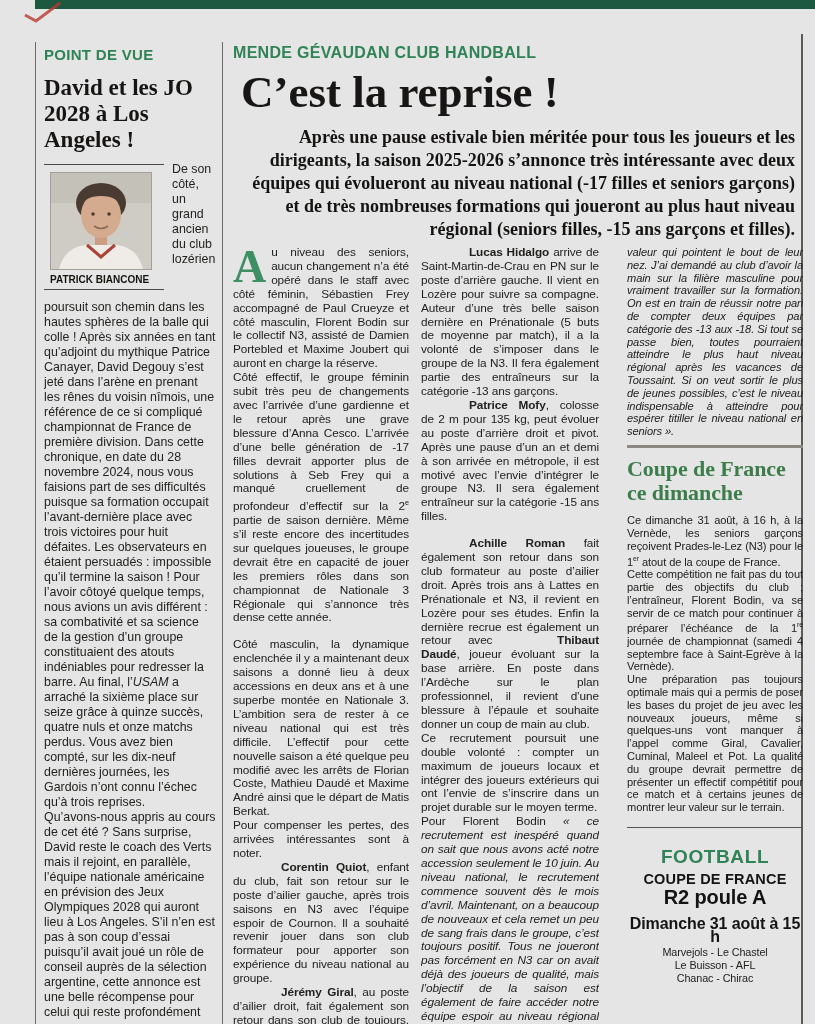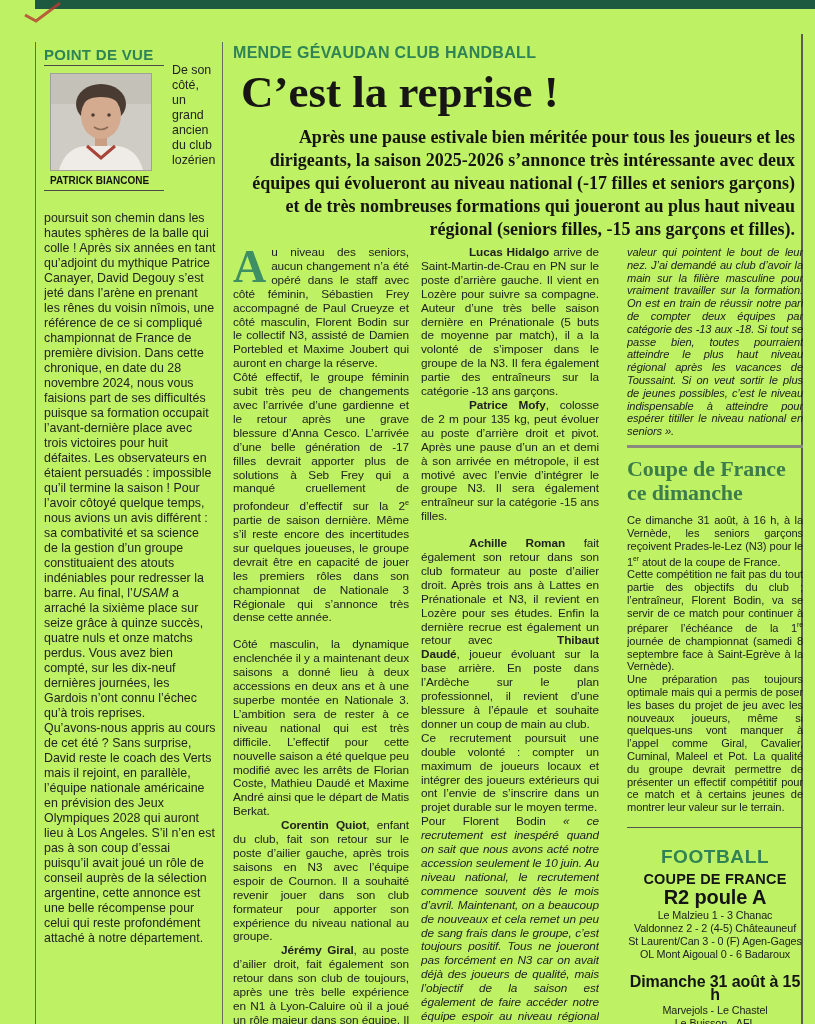--- a/index.html
+++ b/index.html
@@ -1,30 +1,30 @@
 <!DOCTYPE html>
 <html lang="fr"><head>
 <meta charset="utf-8">
 <style>
   html,body{margin:0;padding:0;}
-  .page{position:relative;width:815px;height:1024px;background:#bef264;overflow:hidden;
+  .page{position:relative;width:815px;height:1024px;background:#e5e5e5;overflow:hidden;
         font-family:"Liberation Sans",sans-serif;color:#22211f;}
   
   .topbar{position:absolute;left:35px;top:0;width:780px;height:9px;background:#1d5941;}
   .pen-mark{position:absolute;left:22px;top:0;}
   .vrule{position:absolute;width:1px;background:#6b6a64;}
   .v-left{left:35px;top:42px;height:982px;}
   .v-mid{left:222px;top:42px;height:982px;}
   .v-right{left:801px;top:34px;height:990px;width:2px;background:#5c5b55;}
 
   
   .sidebar{position:absolute;left:44px;top:46px;width:172px;height:976px;overflow:hidden;}
   .sb-kicker{color:#2f8355;font-weight:bold;font-size:15px;letter-spacing:.3px;}
   .sb-title{font-family:"Liberation Serif",serif;font-size:23px;line-height:1.12;margin:12px 0 10px;color:#171513;font-weight:bold;}
-  .sb-photobox{float:left;width:108px;margin:2px 8px 20px 0;border-top:1px solid #4a4a46;border-bottom:1px solid #4a4a46;padding:7px 6px 4px;}
+  .sb-photobox{float:left;width:108px;margin:2px 8px 10px 0;border-top:1px solid #4a4a46;border-bottom:1px solid #4a4a46;padding:7px 6px 4px;}
   .sb-photo svg{display:block;border:1px solid #a39f97;}
   .sb-caption{font-size:10px;font-weight:bold;margin-top:4px;white-space:nowrap;color:#14130f;}
   .sb-text{font-size:12.4px;line-height:15px;color:#242320;}
   .para{margin:0;}
   .space-before{margin-top:13px;}
   .b{font-weight:bold;padding-left:48px;}
   .i{font-style:italic;}
   sup{font-size:.62em;}
 
   
@@ -61,20 +61,21 @@
   <div class="topbar"></div>
   <svg class="pen-mark" width="42" height="24" viewBox="0 0 42 24">
     <path d="M3 15 L14 21 L38 3" stroke="#b63a30" stroke-width="3" fill="none" opacity="0.8"></path>
   </svg>
   <div class="vrule v-left"></div>
   <div class="vrule v-mid"></div>
   <div class="vrule v-right"></div>
 
   <aside class="sidebar">
     <div class="sb-kicker">POINT DE VUE</div>
+    <h2 class="sb-title">David et les JO 2028 à Los Angeles !</h2>
     <div class="sb-photobox">
       <div class="sb-photo">
         <svg width="100" height="96" viewBox="0 0 100 96" role="img">
           <rect width="100" height="96" fill="#cfccc5"></rect>
           <rect width="100" height="30" fill="#c4c1b9"></rect>
           <ellipse cx="50" cy="30" rx="25" ry="20" fill="#4a3b32"></ellipse>
           <rect x="44" y="56" width="12" height="16" fill="#c99e82"></rect>
           <ellipse cx="50" cy="42" rx="20" ry="23" fill="#d5ab8f"></ellipse>
           <path d="M28 36 Q30 15 50 15 Q70 15 72 36 Q67 23 50 23 Q33 23 28 36 Z" fill="#4a3b32"></path>
           <circle cx="42" cy="41" r="1.8" fill="#4c3c32"></circle>
@@ -94,20 +95,21 @@
 
   <section>
     <div class="m-kicker">MENDE GÉVAUDAN CLUB HANDBALL</div>
     <h1 class="headline">C’est la reprise !</h1>
     <p class="intro">Après une pause estivale bien méritée pour tous les joueurs et les dirigeants, la saison 2025-2026 s’annonce très intéressante avec deux équipes qui évolueront au niveau national (-17 filles et seniors garçons) et de très nombreuses formations qui joueront au plus haut niveau régional (seniors filles, -15 ans garçons et filles).</p>
 
     <div class="col col-a">
         <p class="para"><span class="dropcap">A</span><span>u niveau des seniors, aucun changement n’a été opéré dans le staff avec côté féminin, Sébastien Frey accompagné de Paul Crueyze et côté masculin, Florent Bodin sur le collectif N3, assisté de Damien Portebled et Maxime Joubert qui auront en charge la réserve.</span></p>
         <p class="para"><span>Côté effectif, le groupe féminin subit très peu de changements avec l’arrivée d’une gardienne et le retour après une grave blessure d’Anna Cesco. L’arrivée d’une belle génération de -17 filles devrait apporter plus de solutions à Seb Frey qui a manqué cruellement de profondeur d’effectif sur la 2</span><sup>e</sup><span> partie de saison dernière. Même s’il reste encore des incertitudes sur quelques joueuses, le groupe devrait être en capacité de jouer les premiers rôles dans son championnat de Nationale 3 Régionale qui s’annonce très dense cette année.</span></p>
         <p class="para space-before"><span>Côté masculin, la dynamique enclenchée il y a maintenant deux saisons a donné lieu à deux accessions en deux ans et à une superbe montée en Nationale 3. L’ambition sera de rester à ce niveau national qui est très difficile. L’effectif pour cette nouvelle saison a été quelque peu modifié avec les arrêts de Florian Coste, Mathieu Daudé et Maxime André ainsi que le départ de Matis Berkat.</span></p>
+        <p class="para"><span>Pour compenser les pertes, des arrivées intéressantes sont à noter.</span></p>
         <p class="para"><span class="b">Corentin Quiot</span><span>, enfant du club, fait son retour sur le poste d’ailier gauche, après trois saisons en N3 avec l’équipe espoir de Cournon. Il a souhaité revenir jouer dans son club formateur pour apporter son expérience du niveau national au groupe.</span></p>
         <p class="para"><span class="b">Jérémy Giral</span><span>, au poste d’ailier droit, fait également son retour dans son club de toujours, après une très belle expérience en N1 à Lyon-Caluire où il a joué un rôle majeur dans son équipe. Il revient au club avec une énorme volonté de partager son expérience et son vécu auprès des plus jeunes. Il sera un atout non-négligeable pour l’entraîneur Florent Bodin dans la quête du maintien.</span></p>
       </div>
     <div class="col col-b">
         <p class="para"><span class="b">Lucas Hidalgo</span><span> arrive de Saint-Martin-de-Crau en PN sur le poste d’arrière gauche. Il vient en Lozère pour suivre sa compagne. Auteur d’une très belle saison dernière en Prénationale (5 buts de moyenne par match), il a la volonté de s’imposer dans le groupe de la N3. Il fera également partie des entraîneurs sur la catégorie -13 ans garçons.</span></p>
         <p class="para"><span class="b">Patrice Mofy</span><span>, colosse de 2 m pour 135 kg, peut évoluer au poste d’arrière droit et pivot. Après une pause d’un an et demi à son arrivée en métropole, il est motivé avec l’envie d’intégrer le groupe N3. Il sera également entraîneur sur la catégorie -15 ans filles.</span></p>
         <p class="para space-before"><span class="b">Achille Roman</span><span> fait également son retour dans son club formateur au poste d’ailier droit. Après trois ans à Lattes en Prénationale et N3, il revient en Lozère pour ses études. Enfin la dernière recrue est également un retour avec </span><span class="b">Thibaut Daudé</span><span>, joueur évoluant sur la base arrière. En poste dans l’Ardèche sur le plan professionnel, il revient d’une blessure à l’épaule et souhaite donner un coup de main au club.</span></p>
         <p class="para"><span>Ce recrutement poursuit une double volonté : compter un maximum de joueurs locaux et intégrer des joueurs extérieurs qui ont l’envie de s’inscrire dans un projet durable sur le moyen terme.</span></p>
         <p class="para"><span>Pour Florent Bodin </span><span class="i">« ce recrutement est inespéré quand on sait que nous avons acté notre accession seulement le 10 juin. Au niveau national, le recrutement commence souvent dès le mois d’avril. Maintenant, on a beaucoup de nouveaux et cela remet un peu de sang frais dans le groupe, c’est toujours positif. Tous ne joueront pas forcément en N3 car on avait déjà des joueurs de qualité, mais l’objectif de la saison est également de faire accéder notre équipe espoir au niveau régional pour la rapprocher le plus possible du niveau national. Je souhaite toujours m’appuyer sur la formation du club et aujourd’hui il y a vraiment des jeunes de grande</span></p>
       </div>
@@ -116,34 +118,28 @@
       <div class="c-quote">
           <p class="para"><span>valeur qui pointent le bout de leur nez. J’ai demandé au club d’avoir la main sur la filière masculine pour vraiment travailler sur la formation. On est en train de réussir notre pari de compter deux équipes par catégorie des -13 aux -18. Si tout se passe bien, toutes pourraient atteindre le plus haut niveau régional après les vacances de Toussaint. Si on veut sortir le plus de jeunes possibles, c’est le niveau indispensable à atteindre pour espérer titiller le niveau national en seniors ».</span></p>
         </div>
       <div class="c-divider"></div>
       <h3 class="c-head">
         <span>Coupe de France</span><br>
         <span>ce dimanche</span>
       </h3>
       <div class="c-body">
           <p class="para"><span>Ce dimanche 31 août, à 16 h, à la Vernède, les seniors garçons reçoivent Prades-le-Lez (N3) pour le 1</span><sup>er</sup><span> atout de la coupe de France.</span></p>
-          <p class="para"><span>Cette compétition ne fait pas du tout partie des objectifs du club ; l’entraîneur, Florent Bodin, va se servir de ce match pour continuer à préparer l’échéance de la 1</span><sup>re</sup><span> journée de championnat (samedi 8 septembre face à Saint-Egrève à la Vernède).</span></p>
+          <p class="para"><span>Cette compétition ne fait pas du tout partie des objectifs du club ; l’entraîneur, Florent Bodin, va se servir de ce match pour continuer à préparer l’échéance de la 1</span><sup>re</sup><span> journée de championnat (samedi 4 septembre face à Saint-Egrève à la Vernède).</span></p>
           <p class="para"><span>Une préparation pas toujours optimale mais qui a permis de poser les bases du projet de jeu avec les nouveaux joueurs, même si quelques-uns vont manquer à l’appel comme Giral, Cavalier, Cuminal, Maleel et Pot. La qualité du groupe devrait permettre de présenter un effectif compétitif pour ce match et à certains jeunes de montrer leur valeur sur le terrain.</span></p>
         </div>
       <div class="f-rule"></div>
       <div class="football">
         <div class="f-title">FOOTBALL</div>
         <div class="f-comp">COUPE DE FRANCE</div>
         <div class="f-group">R2 poule A</div>
-        <div class="f-results">
-            <div class="line">Le Malzieu 1 - 3 Chanac</div>
-            <div class="line">Valdonnez 2 - 2  (4-5) Châteauneuf</div>
-            <div class="line">St Laurent/Can 3 - 0 (F) Agen-Gages</div>
-            <div class="line">OL Mont Aigoual 0 - 6 Badaroux</div>
-          </div>
         <div class="f-date">Dimanche 31 août à 15 h</div>
         <div class="f-fixtures">
             <div class="line">Marvejols - Le Chastel</div>
             <div class="line">Le Buisson - AFL</div>
             <div class="line">Chanac - Chirac</div>
           </div>
       </div>
     </div>
   </section>
 

